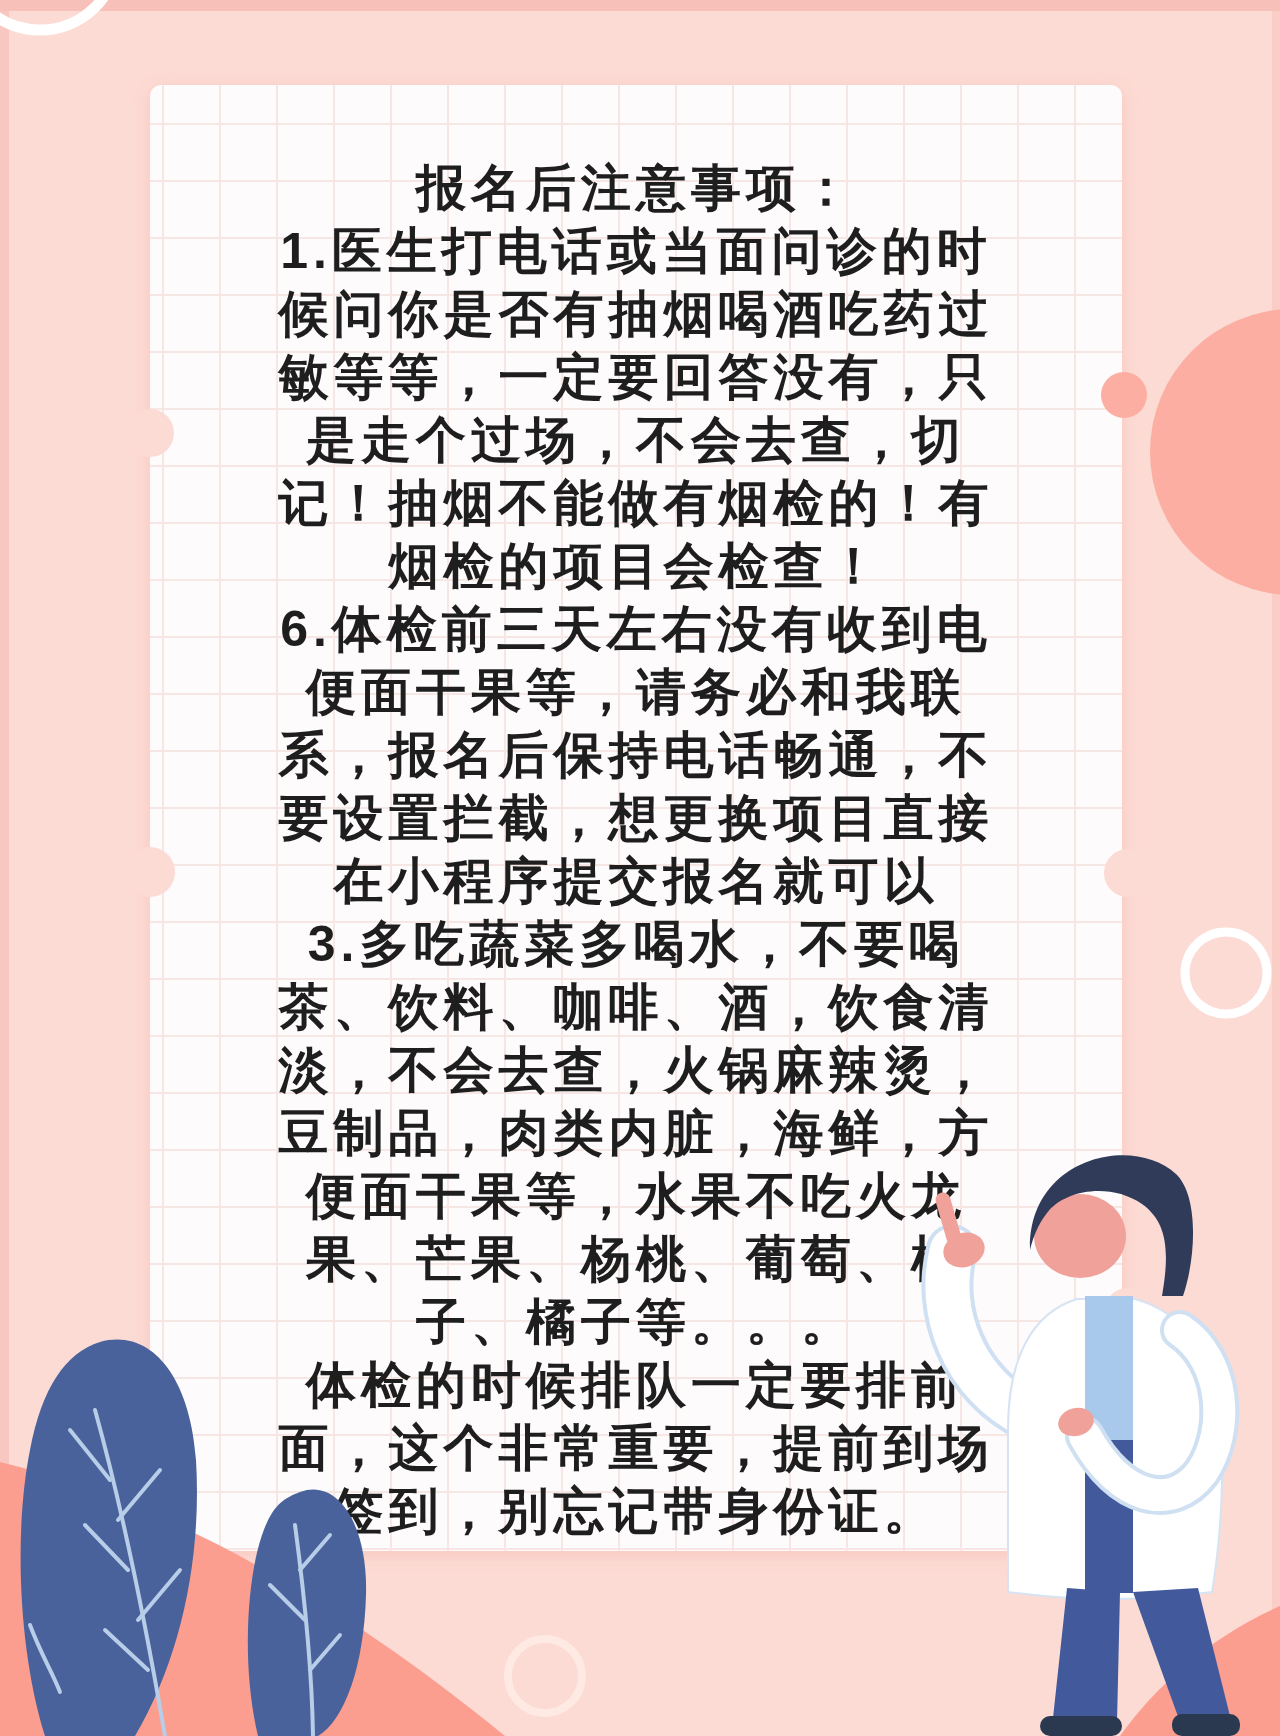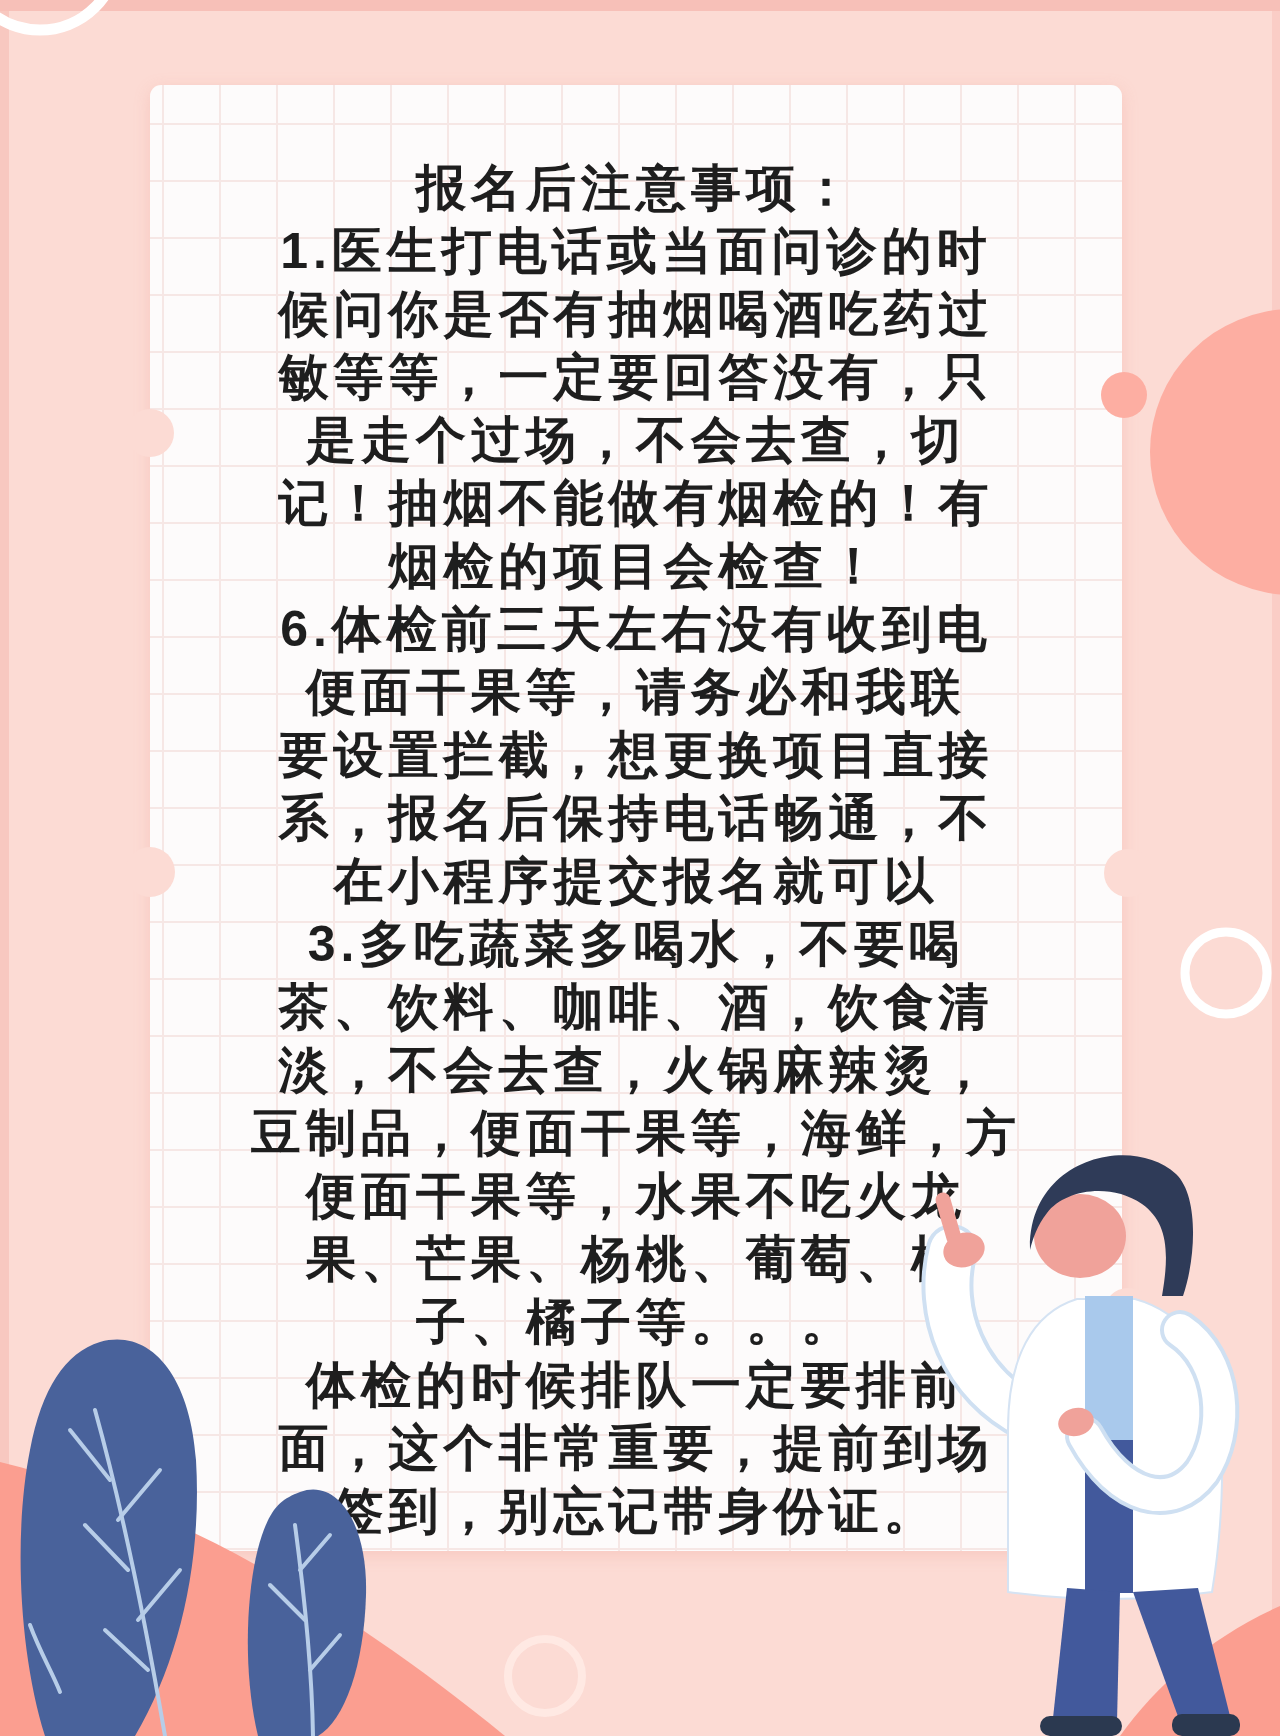--- a/index.html
+++ b/index.html
@@ -57,27 +57,27 @@
     <div class="card-text">
       <div class="line">报名后注意事项：</div>
       <div class="line">1.医生打电话或当面问诊的时</div>
       <div class="line">候问你是否有抽烟喝酒吃药过</div>
       <div class="line">敏等等，一定要回答没有，只</div>
       <div class="line">是走个过场，不会去查，切</div>
       <div class="line">记！抽烟不能做有烟检的！有</div>
       <div class="line">烟检的项目会检查！</div>
       <div class="line">6.体检前三天左右没有收到电</div>
       <div class="line">便面干果等，请务必和我联</div>
+      <div class="line">系，报名后保持电话畅通，不</div>
       <div class="line">要设置拦截，想更换项目直接</div>
-      <div class="line">系，报名后保持电话畅通，不</div>
       <div class="line">在小程序提交报名就可以</div>
       <div class="line">3.多吃蔬菜多喝水，不要喝</div>
       <div class="line">茶、饮料、咖啡、酒，饮食清</div>
       <div class="line">淡，不会去查，火锅麻辣烫，</div>
-      <div class="line">豆制品，便面干果等，海鲜，方</div>
+      <div class="line">豆制品，肉类内脏，海鲜，方</div>
       <div class="line">便面干果等，水果不吃火龙</div>
       <div class="line">果、芒果、杨桃、葡萄、柚</div>
       <div class="line">子、橘子等。。。</div>
       <div class="line">体检的时候排队一定要排前</div>
       <div class="line">面，这个非常重要，提前到场</div>
       <div class="line">签到，别忘记带身份证。</div>
     </div>
   </div>
 
   <svg class="decor over" width="1280" height="1736" viewBox="0 0 1280 1736">

